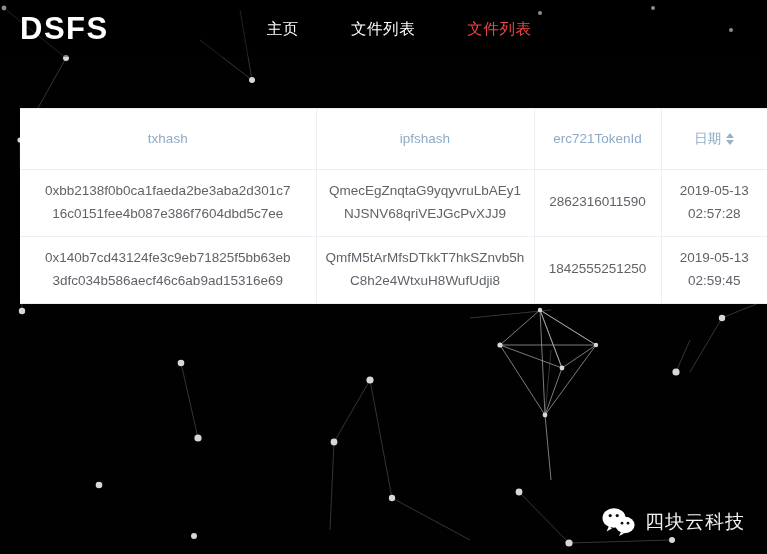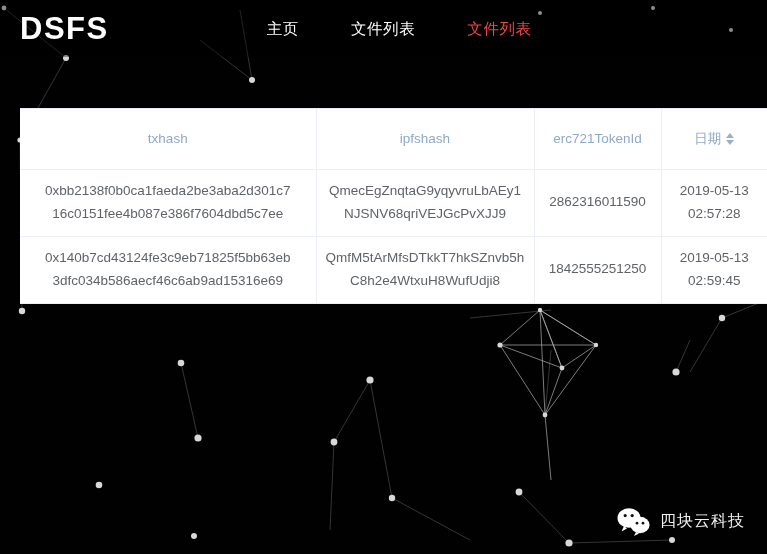--- a/index.html
+++ b/index.html
@@ -141,21 +141,21 @@
     bottom: 18px;
     display: flex;
     align-items: center;
     gap: 9px;
     z-index: 6;
     user-select: none;
   }
   .wechat-icon { display: block; }
   .wm-text {
     color: #f2f2f2;
-    font-size: 16px;
+    font-size: 19px;
     letter-spacing: 1px;
     font-family: "Liberation Sans", "DejaVu Sans", sans-serif;
   }
 </style>
 </head>
 <body>
 
 <div id="root">
 
   <svg id="bg" viewBox="0 0 767 554" preserveAspectRatio="none">

